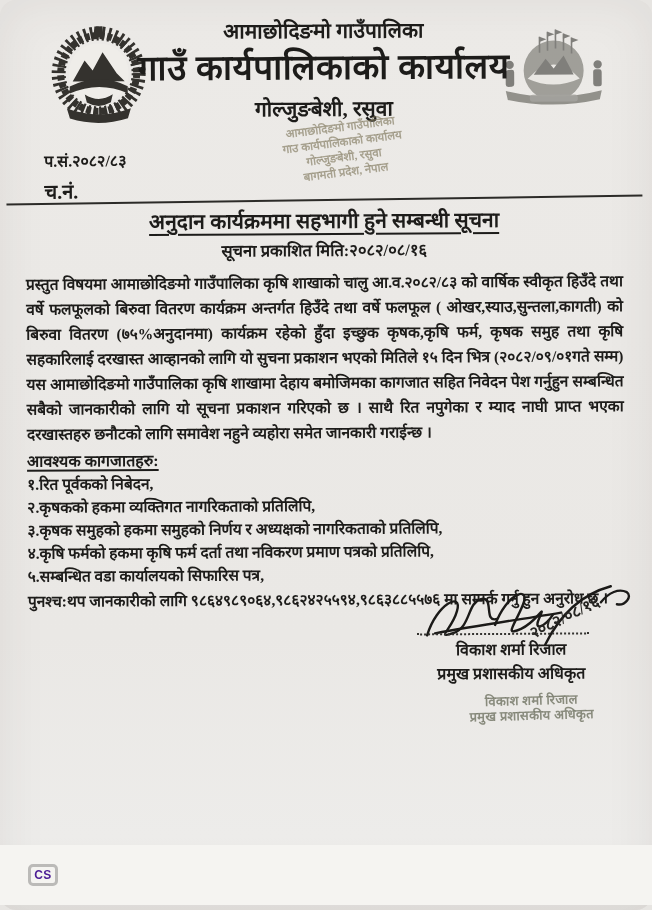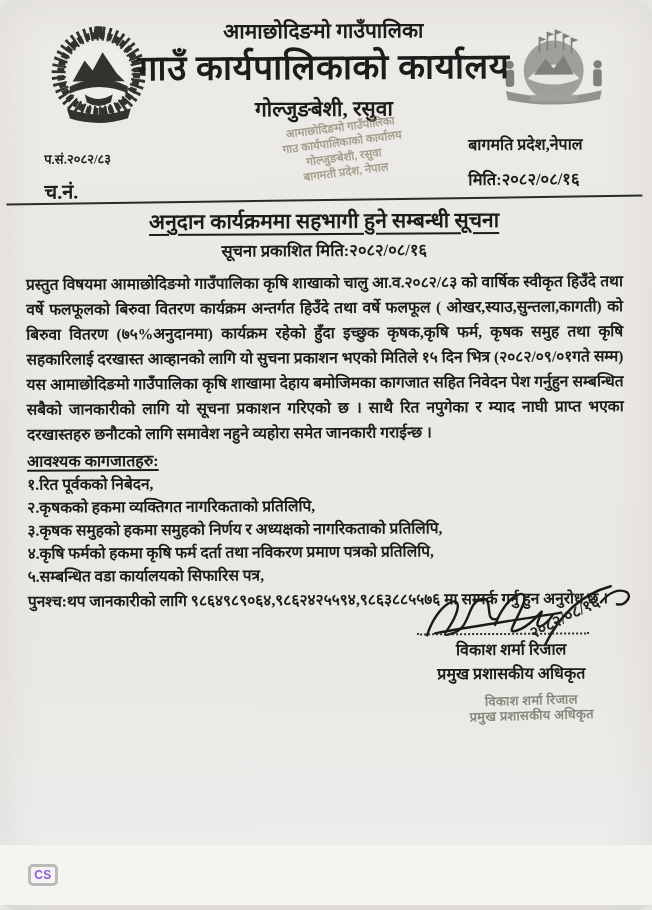--- a/index.html
+++ b/index.html
@@ -21,21 +21,21 @@
   .emblem-right{position:absolute;left:492px;top:30px;width:128px;height:92px;opacity:.85;}
   .hdr-muni{position:absolute;left:0;top:16px;width:100%;text-align:center;font-size:21px;font-weight:600;}
   .hdr-office{position:absolute;left:0;top:42px;width:100%;text-align:center;font-size:35px;font-weight:700;letter-spacing:.5px;}
   .hdr-addr{position:absolute;left:0;top:94px;width:100%;text-align:center;font-size:21px;font-weight:600;}
   .office-stamp{
     position:absolute;left:255px;top:120px;width:180px;text-align:center;
     transform:rotate(-7deg);color:rgba(124,116,88,.62);
     font-size:11.5px;line-height:15px;font-weight:600;
   }
   .hdr-province{position:absolute;left:470px;top:134px;font-size:16px;font-weight:600;}
-  .hdr-ref{position:absolute;left:46px;top:148px;font-size:13px;font-weight:600;}
+  .hdr-ref{position:absolute;left:46px;top:148px;font-size:16px;font-weight:600;}
   .hdr-ch{position:absolute;left:46px;top:176px;font-size:20px;font-weight:600;}
   .hdr-date{position:absolute;left:470px;top:168px;font-size:16.5px;font-weight:600;}
   .hdr-rule{
     position:absolute;left:8px;right:8px;top:199px;height:0;
     border-top:2.5px solid #2c2b28;transform:rotate(-0.45deg);
   }
   
   .doc-body{position:absolute;left:27px;right:28px;top:206px;}
   .notice-title{
     text-align:center;font-size:21px;font-weight:700;margin:0 0 4px 0;
@@ -67,21 +67,21 @@
   }
   
   .footer-bar{
     position:absolute;left:0;right:0;top:845px;height:60px;
     background:#f5f4f1;display:flex;align-items:center;
     font-family:"Liberation Sans","DejaVu Sans",sans-serif;
   }
   .cs-icon{display:inline-block;margin-left:28px;width:32px;}
   .cs-box{
     box-sizing:border-box;width:30px;height:22px;border:3px solid #bbbab8;border-radius:5px;
-    color:#8b5cf6;font-size:12px;font-weight:700;display:flex;align-items:center;justify-content:center;
+    color:#4c1d95;font-size:12px;font-weight:700;display:flex;align-items:center;justify-content:center;
     letter-spacing:.5px;
   }
   .cs-strip{width:30px;height:7px;background:#bbbab8;border-radius:2px;margin-top:2px;}
   .cs-text{margin-left:14px;font-size:24px;color:#c6c5c3;letter-spacing:.3px;}
 </style>
 </head>
 <body>
 
 <div class="page">
   <div class="scan-tilt">
@@ -133,24 +133,22 @@
     <div class="hdr-office">गाउँ कार्यपालिकाको कार्यालय</div>
     <div class="hdr-addr">गोल्जुङबेशी, रसुवा</div>
 
     <div class="office-stamp">
       <div>आमाछोदिङमो गाउँपालिका</div>
       <div>गाउ कार्यपालिकाको कार्यालय</div>
       <div>गोल्जुङबेशी, रसुवा</div>
       <div>बागमती प्रदेश, नेपाल</div>
     </div>
 
-    <div class="hdr-province">बागमति प्रदेश,नेपाल</div>
     <div class="hdr-ref">प.सं.२०८२/८३</div>
     <div class="hdr-ch">च.नं.</div>
-    <div class="hdr-date">मिति:२०८२/०८/१६</div>
     <div class="hdr-rule"></div>
 
     <div class="doc-body">
       <h1 class="notice-title"><span class="u">अनुदान कार्यक्रममा सहभागी हुने सम्बन्धी सूचना</span></h1>
       <div class="notice-pub">सूचना प्रकाशित मिति:२०८२/०८/१६</div>
       <p class="notice-para">प्रस्तुत विषयमा आमाछोदिङमो गाउँपालिका कृषि शाखाको चालु आ.व.२०८२/८३ को वार्षिक स्वीकृत हिउँदे तथा वर्षे फलफूलको बिरुवा वितरण कार्यक्रम अन्तर्गत हिउँदे तथा वर्षे फलफूल ( ओखर,स्याउ,सुन्तला,कागती) को बिरुवा वितरण (७५%अनुदानमा) कार्यक्रम रहेको हुँदा इच्छुक कृषक,कृषि फर्म, कृषक समुह तथा कृषि सहकारिलाई दरखास्त आव्हानको लागि यो सुचना प्रकाशन भएको मितिले १५ दिन भित्र (२०८२/०९/०१गते सम्म) यस आमाछोदिङमो गाउँपालिका कृषि शाखामा देहाय बमोजिमका कागजात सहित निवेदन पेश गर्नुहुन सम्बन्धित सबैको जानकारीको लागि यो सूचना प्रकाशन गरिएको छ । साथै रित नपुगेका र म्याद नाघी प्राप्त भएका दरखास्तहरु छनौटको लागि समावेश नहुने व्यहोरा समेत जानकारी गराईन्छ ।</p>
       <div class="doc-heading">आवश्यक कागजातहरु:</div>
       <ul class="doc-list">
         <li>१.रित पूर्वकको निबेदन,</li>
         <li>२.कृषकको हकमा व्यक्तिगत नागरिकताको प्रतिलिपि,</li>

